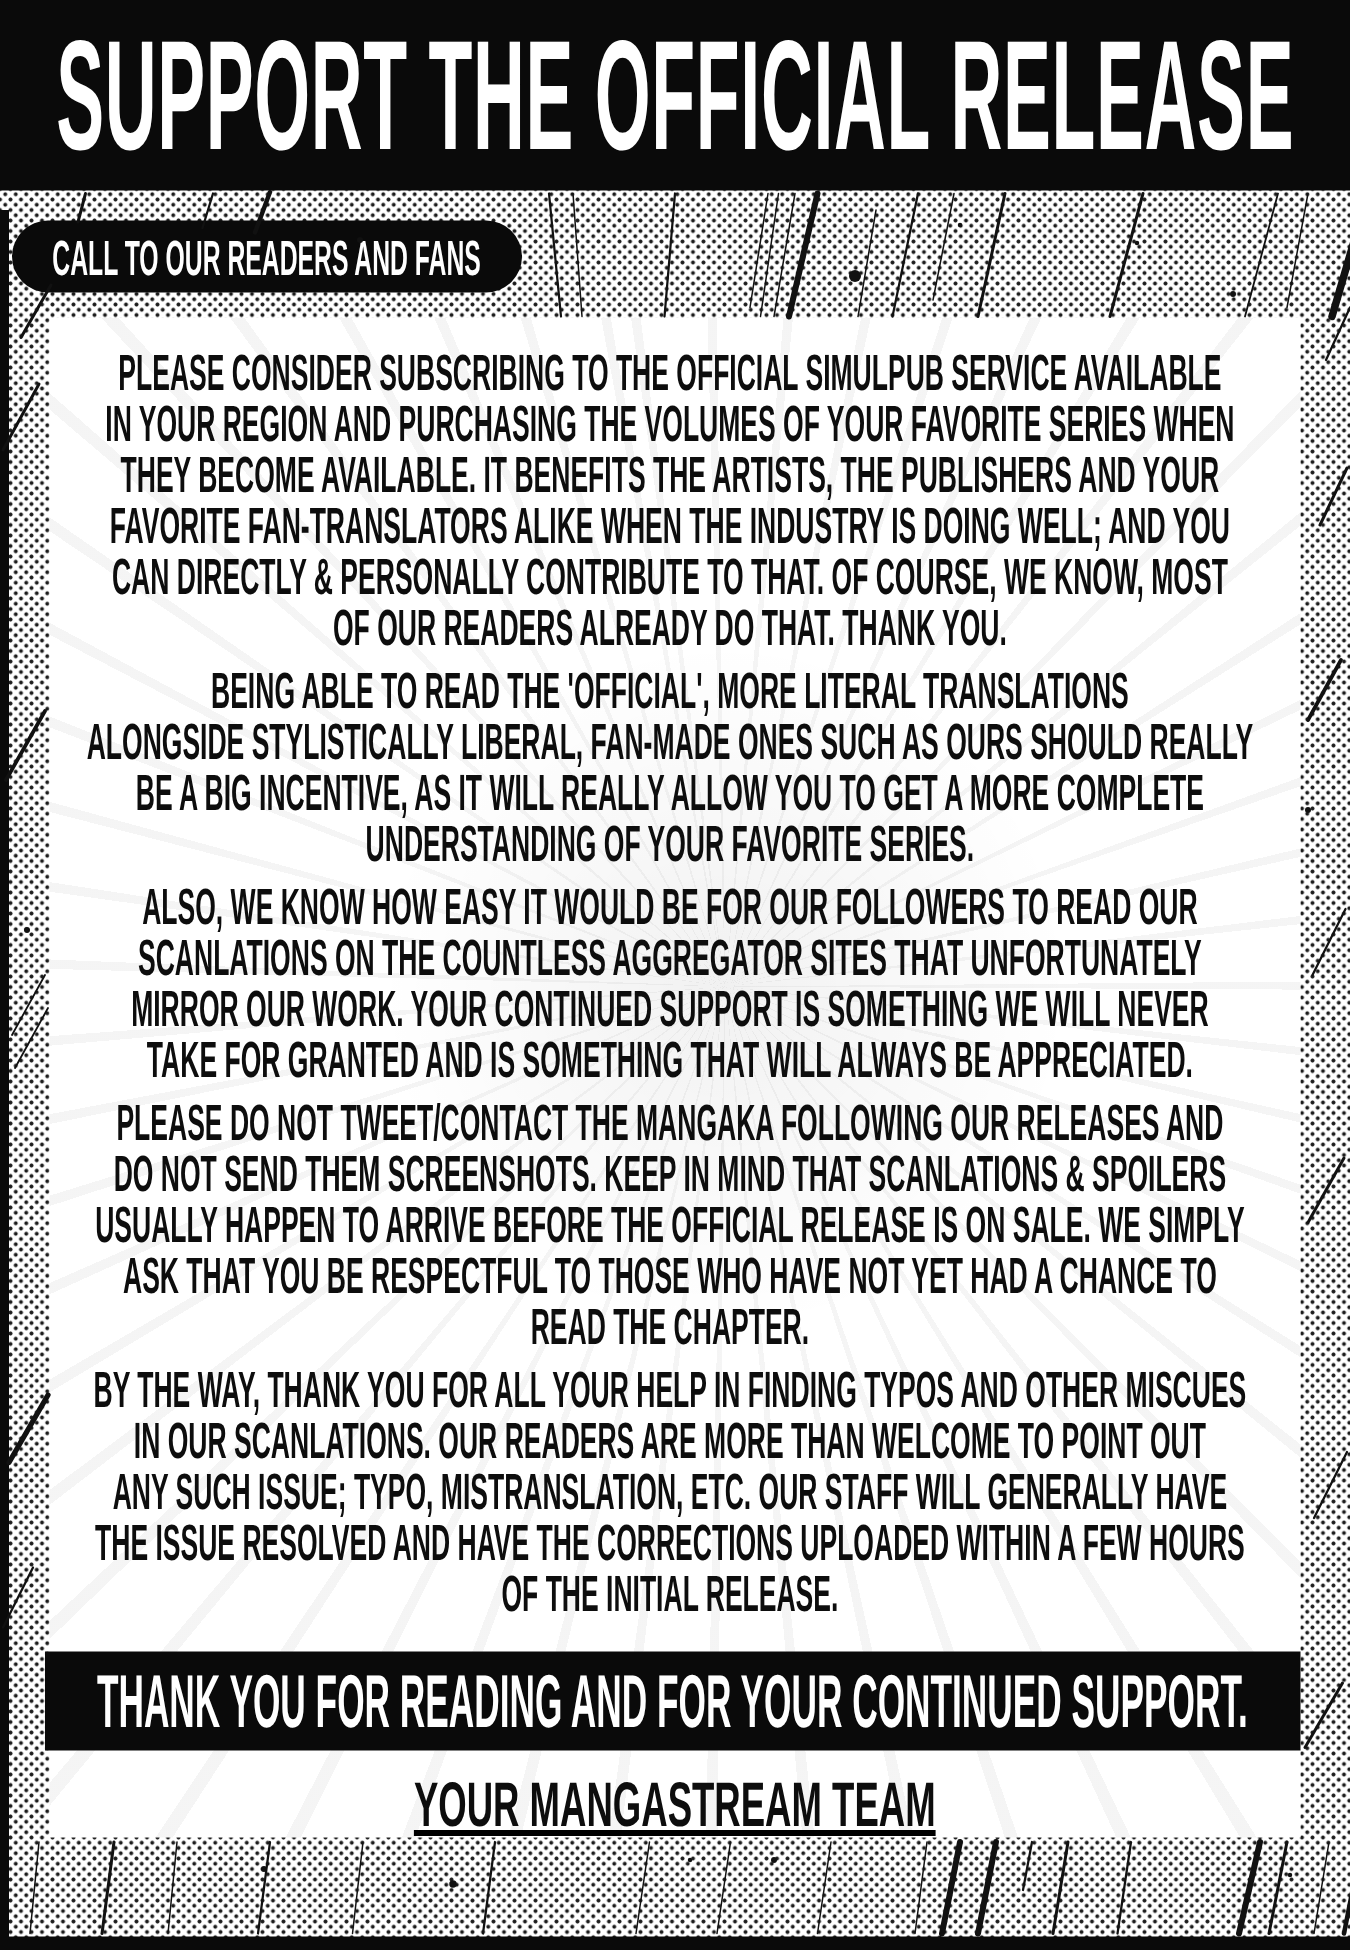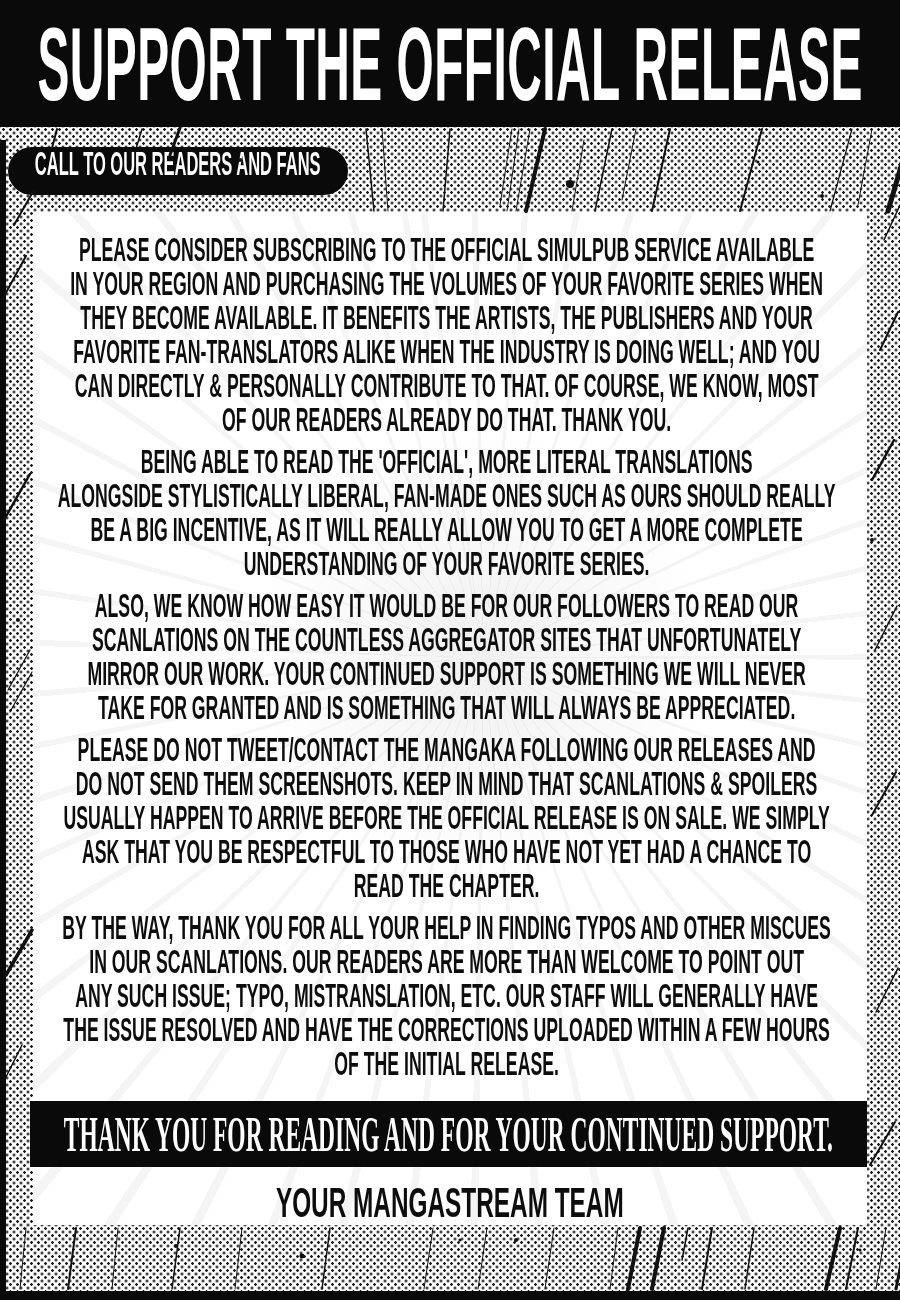--- a/index.html
+++ b/index.html
@@ -30,21 +30,21 @@
   .masthead-title {
     color:#ffffff; font-weight:bold; font-size:104px; line-height:104px;
     white-space:nowrap; flex:none; letter-spacing:1px;
     transform:scaleX(0.46); transform-origin:center center;
   }
 
   
   .badge {
     position:absolute; left:8px; top:147px; width:340px; height:48px;
     background:#0a0a0a; border-radius:24px;
-    display:flex; align-items:flex-start; justify-content:center;
+    display:flex; align-items:center; justify-content:center;
     z-index:4;
   }
   .badge-label {
     color:#ffffff; font-weight:bold; font-size:33px; line-height:33px;
     white-space:nowrap; flex:none;
     transform:scaleX(0.5); transform-origin:center center;
   }
 
   
   .panel {
@@ -68,31 +68,31 @@
     transform:scaleX(0.52); transform-origin:0 0;
     margin:0 0 8px 0;
   }
 
   
   .thanks-bar {
     position:absolute; left:30px; top:1101px; width:837px; height:66px;
     background:#0a0a0a;
     display:flex; align-items:center; justify-content:center;
     z-index:4;
-    font-family:Liberation Serif, serif;
   }
   .thanks-text {
     color:#ffffff; font-weight:bold; font-size:50px; line-height:50px;
     white-space:nowrap; flex:none;
     transform:scaleX(0.47); transform-origin:center center;
   }
   .team-row {
     position:absolute; left:0; top:1180px; width:900px; height:45px;
     display:flex; align-items:center; justify-content:center;
     z-index:4;
+    text-decoration:underline;
   }
   .team-text {
     color:#0d0d0d; font-weight:bold; font-size:42px; line-height:42px;
     white-space:nowrap; flex:none;
     transform:scaleX(0.58); transform-origin:center center;
   }
 
   
   .edge-left {
     position:absolute; left:0; top:140px; width:6px; height:1160px;

